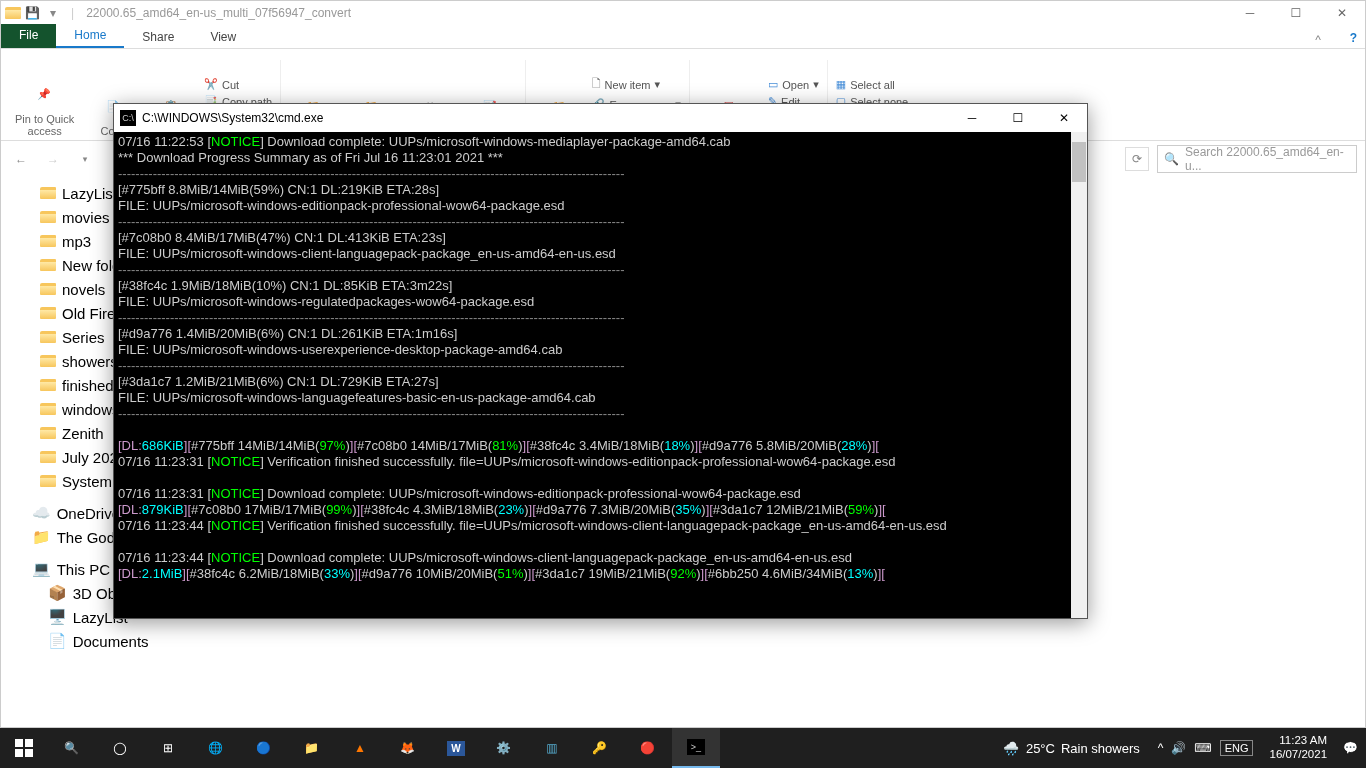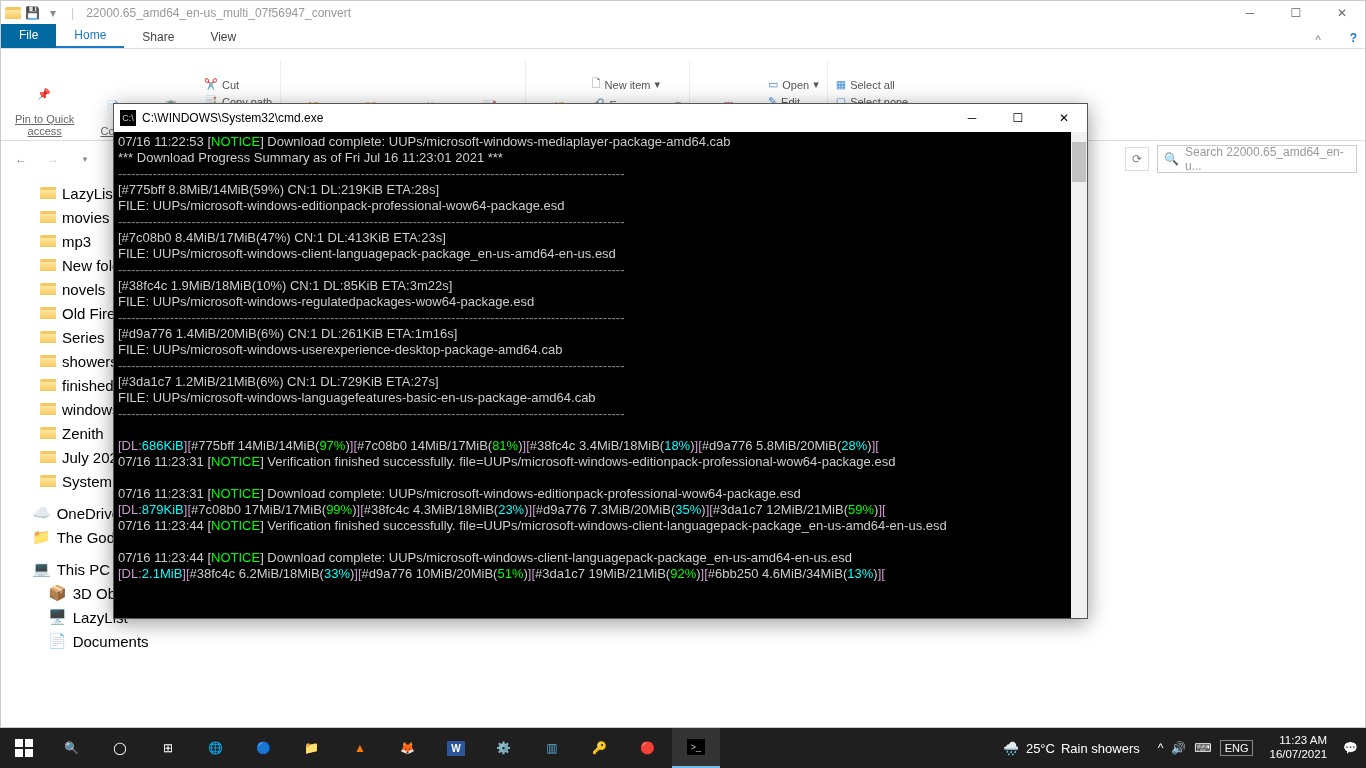--- a/index.html
+++ b/index.html
@@ -8,30 +8,30 @@
   
   .explorer { position: absolute; top: 0; left: 0; width: 1366px; height: 728px; background: #fff; border: 1px solid #ccc; }
   .titlebar { height: 24px; display: flex; align-items: center; padding: 0 4px; background: #fff; }
   .titlebar .tb-icon { width: 16px; height: 16px; margin-right: 4px; display: inline-flex; align-items: center; justify-content: center; }
   .titlebar .label { color: #999; font-size: 12px; margin-left: 6px; }
   .titlebar .sep { color: #ccc; margin: 0 6px; }
   .win-btns { position: absolute; right: 0; top: 0; display: flex; }
   .win-btns div { width: 46px; height: 24px; display: flex; align-items: center; justify-content: center; color: #666; }
 
   .tabs { height: 24px; display: flex; align-items: flex-end; background: #fff; border-bottom: 1px solid #ddd; }
-  .tab-file { background: #0369a1; color: #fff; padding: 4px 18px; height: 24px; }
+  .tab-file { background: #14532d; color: #fff; padding: 4px 18px; height: 24px; }
   .tab { padding: 4px 18px; color: #444; }
   .tab.active { border-bottom: 2px solid #1979ca; color: #1979ca; }
   .help-q { position: absolute; right: 8px; top: 30px; color: #1979ca; font-weight: bold; }
 
   .ribbon { height: 92px; display: flex; background: #fff; border-bottom: 1px solid #ddd; padding: 4px 8px; gap: 8px; align-items: flex-start;}
   .rgroup { display: flex; flex-direction: column; align-items: center; justify-content: flex-end; height: 84px; padding: 0 6px; font-size: 11px; color: #666; }
   .rgroup.big { min-width: 50px; }
   .rgroup .ricon { width: 32px; height: 32px; display:flex; align-items:center; justify-content:center; margin-bottom: 2px; }
-  .rgroup .rlabel { text-align: center; line-height: 1.1; text-decoration: underline; }
+  .rgroup .rlabel { text-align: center; line-height: 1.1; }
   .rrow { display: flex; flex-direction: column; gap: 4px; font-size: 11px; color: #555; justify-content: center; height: 80px; }
   .rrow div { display: flex; align-items: center; gap: 4px; }
   .rdiv { width: 1px; background: #eee; height: 70px; align-self: center; }
 
   .navbar { height: 36px; display: flex; align-items: center; padding: 4px 8px; gap: 8px; }
   .nav-arrow { width: 24px; height: 24px; display:flex; align-items:center; justify-content:center; color:#888; }
   .search-box { border:1px solid #ccc; height:28px; flex:0 0 200px; display:flex; align-items:center; padding:0 6px; color:#999; font-size:12px; }
 
   .tree { position: absolute; left: 0; top: 176px; width: 200px; height: 540px; padding: 4px 15px; font-size: 15px;}
   .tree-item { display:flex; align-items:center; height: 24px; padding-left: 24px; gap: 6px; }

